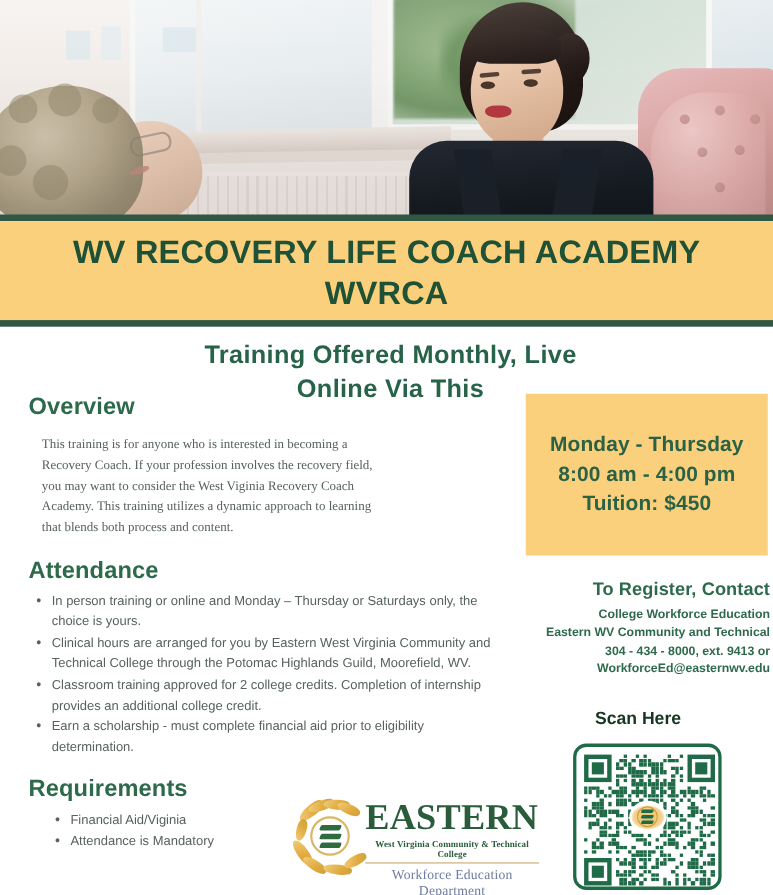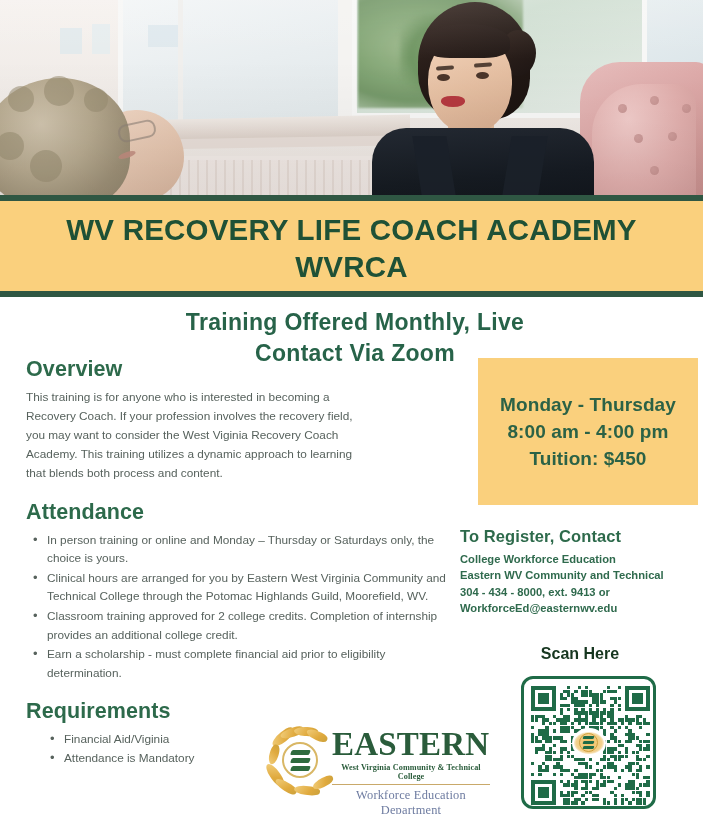--- a/index.html
+++ b/index.html
@@ -119,21 +119,21 @@
 
   
   .col-left { position:absolute; left:26px; top:357px; width:420px; }
   .sec-head {
     font-size:21.5px; font-weight:700; color:#2d6a4b; letter-spacing:.1px;
     margin-bottom:6px;
   }
   .body-copy {
     font-size:11.8px; color:#57625d; line-height:1.62;
   }
-  .body-copy p { margin:0; }
+  .body-copy p { margin:12px;font-family:Liberation Serif, serif; }
   ul.bullets { list-style:none; margin:0; padding:0; }
   ul.bullets li {
     position:relative; padding-left:21px; font-size:11.8px; color:#57625d;
     line-height:1.58; margin-bottom:1px;
   }
   ul.bullets li::before {
     content:"\2022"; position:absolute; left:7px; top:-1px; font-size:13px; color:#57625d;
   }
   ul.bullets.indented li { padding-left:38px; }
   ul.bullets.indented li::before { left:24px; }
@@ -144,21 +144,21 @@
   
   .sched-box {
     position:absolute; left:478px; top:358px; width:220px; height:147px;
     background:#fad07d;
     display:flex; flex-direction:column; align-items:center; justify-content:center;
   }
   .sched-box div {
     font-size:19px; font-weight:700; color:#2b6246; line-height:1.43; text-align:center;
     letter-spacing:.1px;
   }
-  .contact { position:absolute; left:460px; top:527px; width:240px; text-align:left; }
+  .contact { position:absolute; left:460px; top:527px; width:240px; text-align:right; }
   .contact .ct-head {
     font-size:16.5px; font-weight:700; color:#2d6a4b; margin-bottom:5px; letter-spacing:.1px;
   }
   .contact .ct-line { font-size:11.2px; font-weight:700; color:#2f6a4d; line-height:1.46; }
 
   .scan-head {
     position:absolute; left:460px; top:645px; width:240px; text-align:center;
     font-size:16px; font-weight:700; color:#16361f;
   }
 
@@ -278,21 +278,21 @@
 
 <div class="rule-top"></div>
 <div class="banner">
   <h1>WV RECOVERY LIFE COACH ACADEMY</h1>
   <h1>WVRCA</h1>
 </div>
 <div class="rule-bot"></div>
 
 <div class="subtitle">
   <div>Training  Offered Monthly,  Live</div>
-  <div>Contact Via Zoom</div>
+  <div>Online Via This</div>
 </div>
 
 <div class="col-left">
 
   <div class="blk-overview">
     <div class="sec-head">Overview</div>
     <div class="body-copy" style="width:332px;">
       <p>This training is for anyone who is interested in becoming a Recovery Coach. If your profession involves the recovery field, you may want to consider the West Viginia Recovery Coach Academy. This training utilizes a dynamic approach to learning that blends both process and content.</p>
     </div>
   </div>

